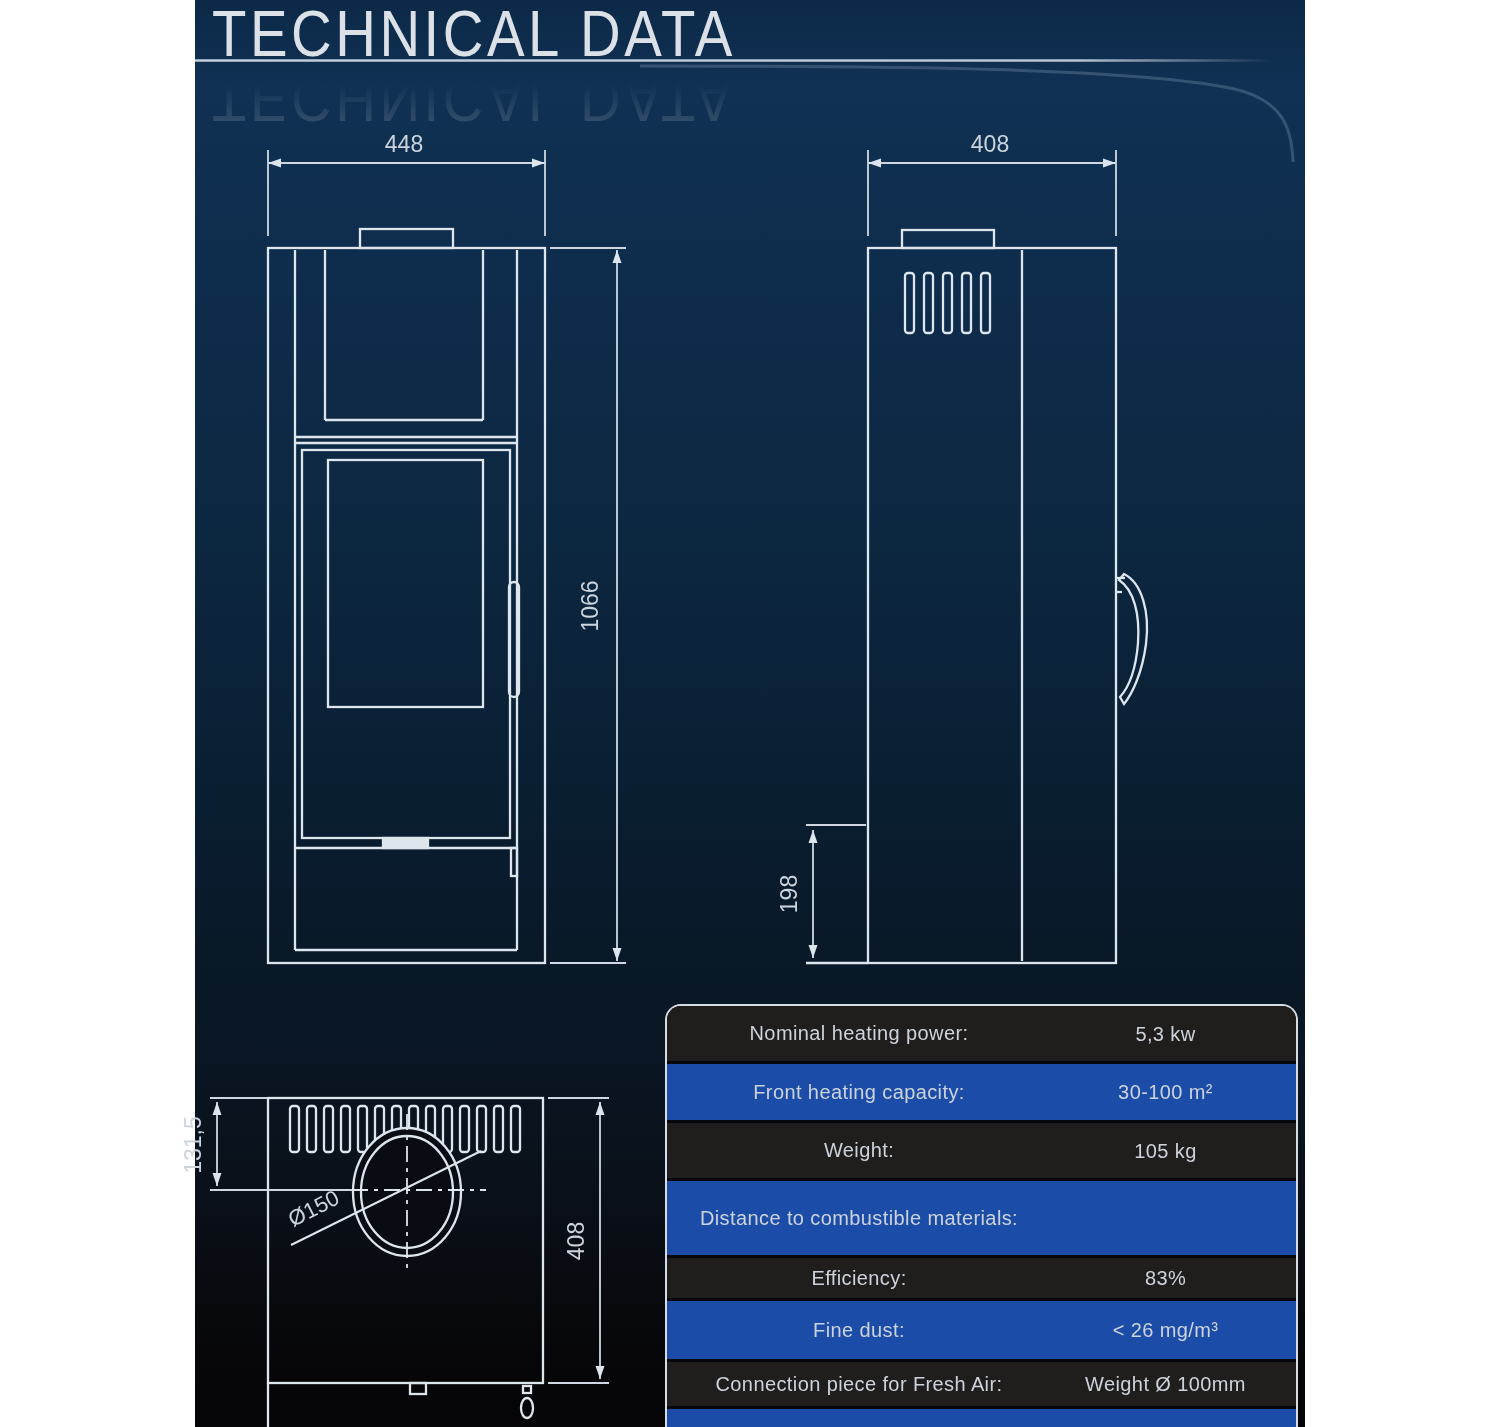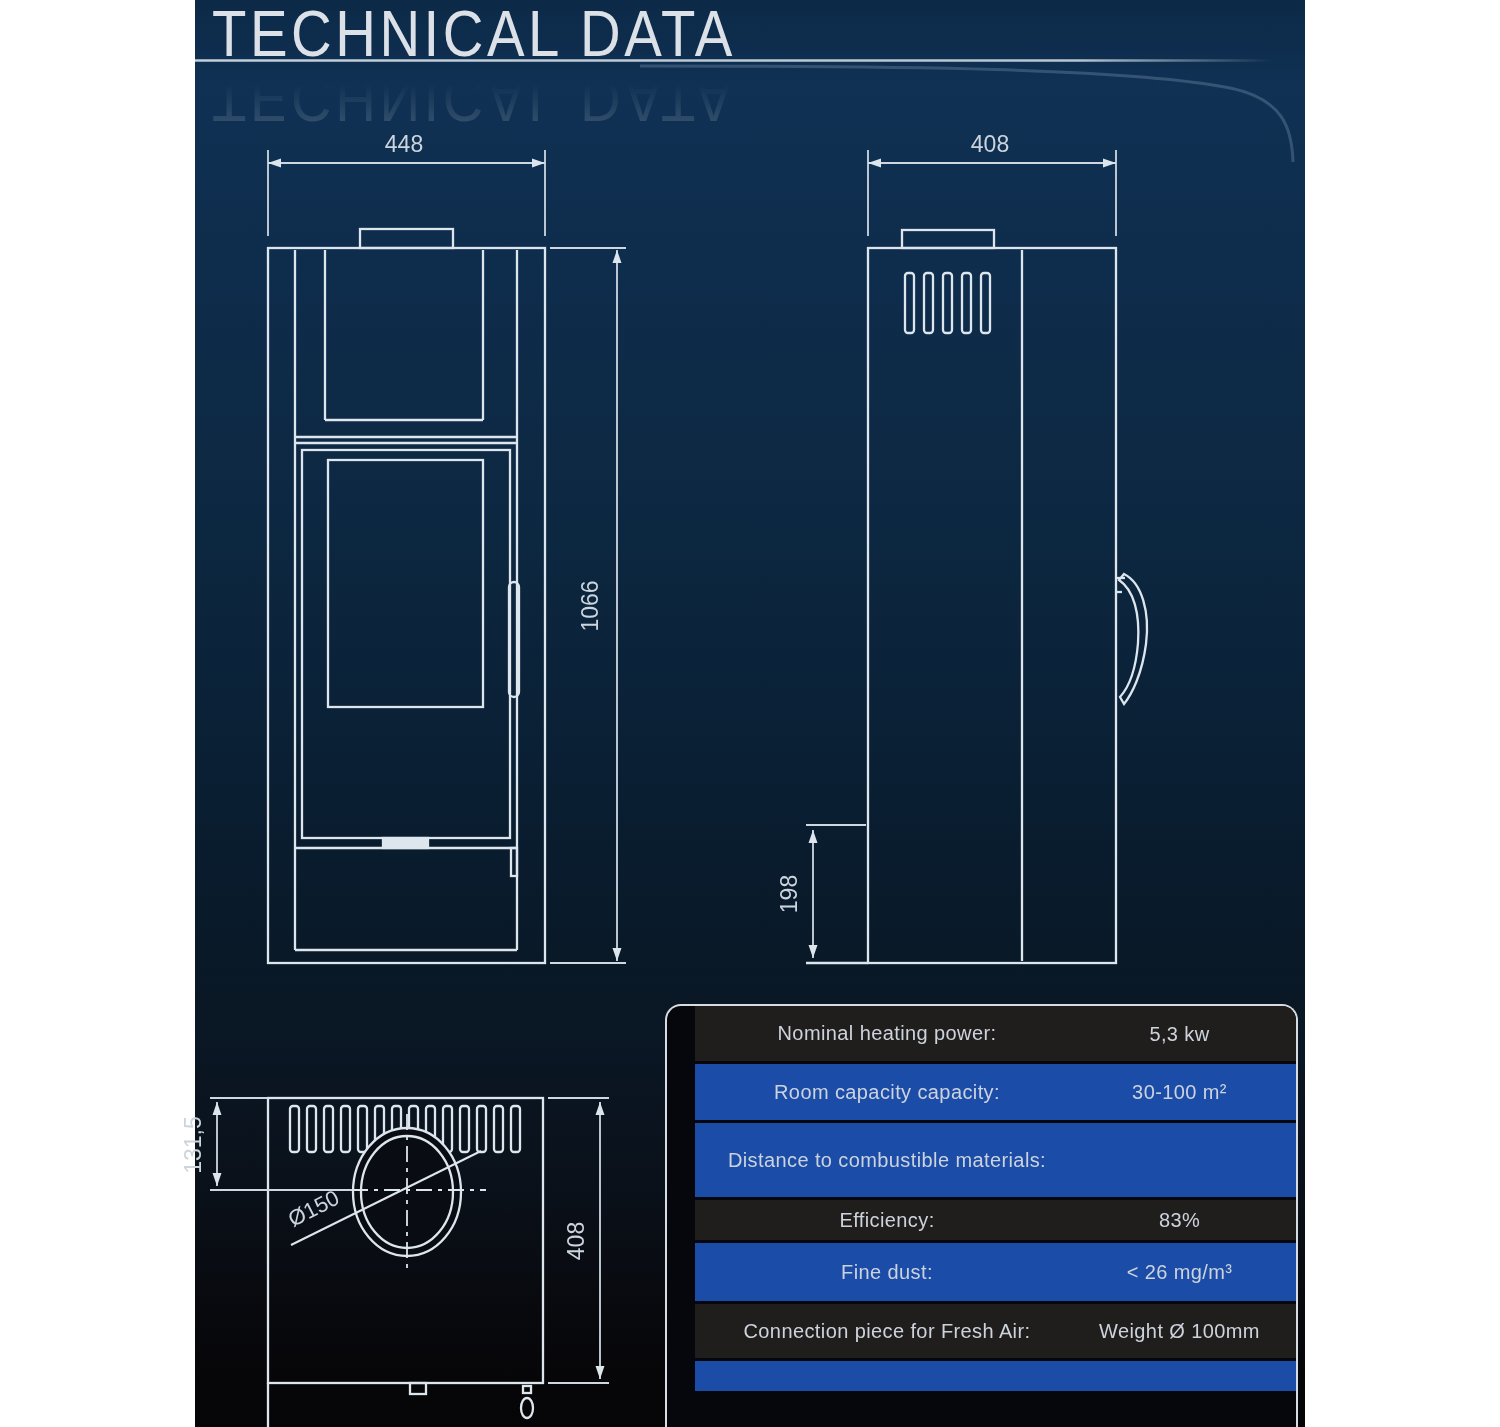--- a/index.html
+++ b/index.html
@@ -16,27 +16,27 @@
     letter-spacing:4px;color:#93a4b4;transform:scaleX(.88) scaleY(-1);
     transform-origin:left center;white-space:nowrap;line-height:1;opacity:.32;
     -webkit-mask-image:linear-gradient(to bottom,rgba(0,0,0,.95),rgba(0,0,0,0) 72%);
             mask-image:linear-gradient(to bottom,rgba(0,0,0,.95),rgba(0,0,0,0) 72%);}
   svg.draw{position:absolute;left:0;top:0;}
   
   .spec{position:absolute;left:665px;top:1004px;width:633px;height:423px;
     box-sizing:border-box;border:2px solid #d6dce2;border-bottom:none;
     border-radius:16px 16px 0 0;overflow:hidden;background:#06070c;
     display:flex;flex-direction:column;row-gap:3px;}
-  .row{display:flex;align-items:center;flex:0 0 auto;color:#cdd3dc;font-size:20px;letter-spacing:.4px;margin-left:28px;}
+  .row{display:flex;align-items:center;flex:0 0 auto;color:#cdd3dc;font-size:20px;letter-spacing:.4px;}
   .row.dark{background:#201e1d;}
   .row.blue{background:#1a4ca8;}
   .row .lbl{width:368px;padding-left:16px;box-sizing:border-box;flex:0 0 368px;}
   .row .val{flex:1;line-height:1.3;}
   .h55{height:55px}.h56{height:56px}.h74{height:74px}.h52{height:40px}
-  .h45{height:58px}.h54{height:54px}.h30{height:30px}
+  .h45{height:58px}.h54{height:44px}.h30{height:30px}
 </style>
 </head>
 <body>
 
 <div class="canvas">
   <div class="panel"></div>
 
   <div class="title">TECHNICAL DATA</div>
   <div class="title-reflect">TECHNICAL DATA</div>
 
@@ -169,22 +169,26 @@
       <text x="317" y="1215" transform="rotate(-27 317 1215)" font-size="22">Ø150</text>
     </g>
   </svg>
 
   <div class="spec">
     <div class="row dark h55">
       <div class="lbl">Nominal heating power:</div>
       <div class="val">5,3 kw</div>
     </div>
     <div class="row blue h56">
-      <div class="lbl">Room capacity capacity:</div>
+      <div class="lbl">Front heating capacity:</div>
       <div class="val">30-100 m²</div>
+    </div>
+    <div class="row dark h55">
+      <div class="lbl">Weight:</div>
+      <div class="val">105 kg</div>
     </div>
     <div class="row blue h74">
       <div class="lbl">Distance to combustible materials:</div>
     </div>
     <div class="row dark h52">
       <div class="lbl">Efficiency:</div>
       <div class="val">83%</div>
     </div>
     <div class="row blue h45">
       <div class="lbl">Fine dust:</div>

